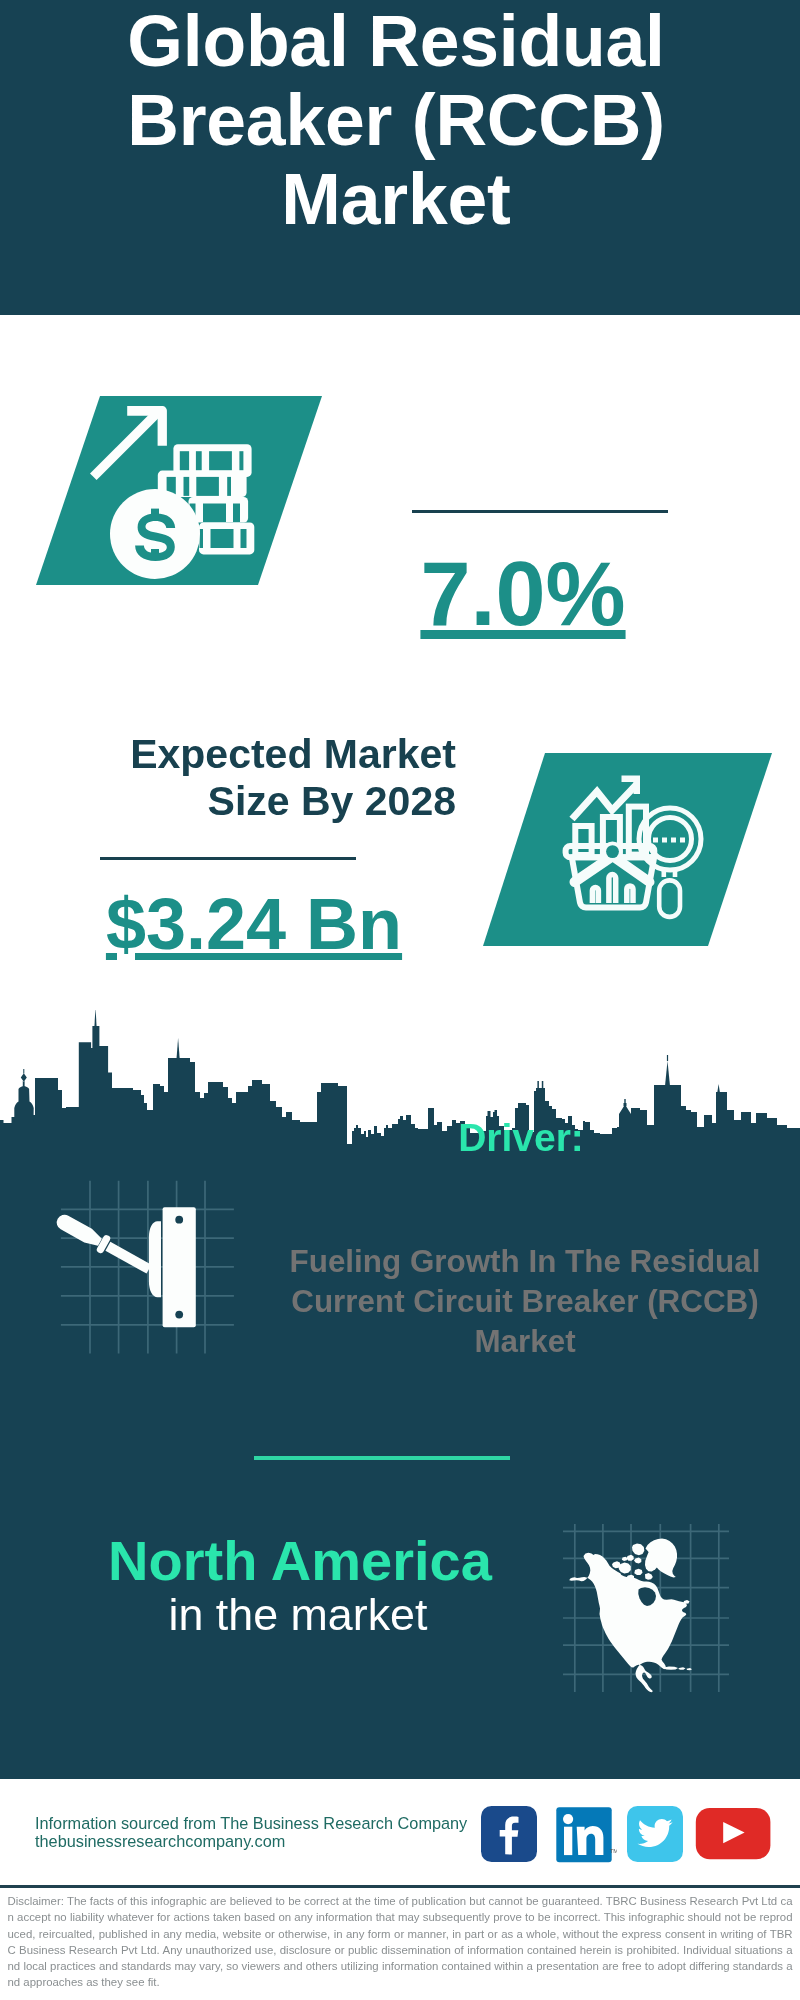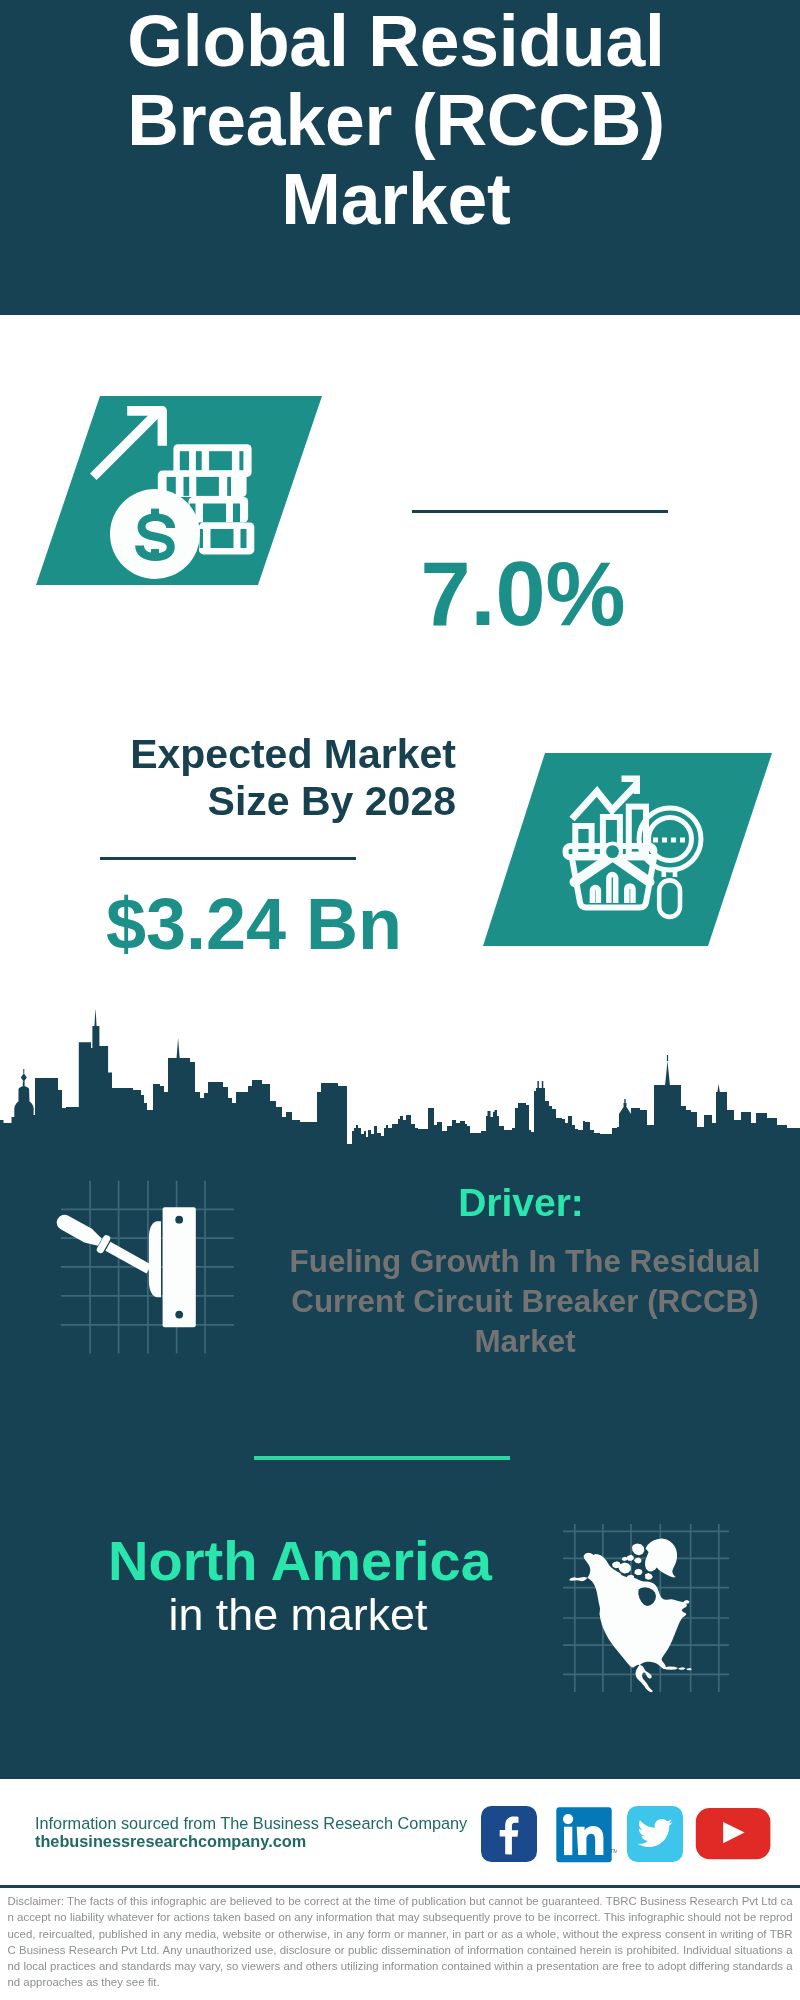--- a/index.html
+++ b/index.html
@@ -9,21 +9,21 @@
   
   .hdr{position:absolute;left:0;top:0;width:800px;height:315px;background:#174253;}
   .hdr-title{position:absolute;left:0;top:0;width:792px;color:#fff;font-size:71.5px;
              font-weight:bold;line-height:79px;text-align:center;padding-top:2px;
              letter-spacing:-0.2px;}
 
   
   .stat-title{position:absolute;font-size:41px;font-weight:bold;color:#18414F;
               line-height:47px;text-align:center;}
   .stat-rule{position:absolute;height:3px;background:#18414F;}
-  .stat-value{position:absolute;font-weight:bold;color:#1C8F88;text-align:center;}
+  .stat-value{position:absolute;font-weight:bold;color:#1C8F88;text-align:center;text-decoration:underline;}
 
   
   .dark{position:absolute;left:0;width:800px;background:#174253;}
   .skyline{position:absolute;left:0;width:800px;}
 
   .drv-label{position:absolute;color:#2AE5AC;font-size:34px;font-weight:bold;text-align:center;}
   .drv-text{position:absolute;color:#737373;font-size:30px;font-weight:bold;line-height:40px;text-align:center;}
   .divider{position:absolute;height:4px;background:#2FD6A4;}
 
   .reg-title{position:absolute;color:#2AE5AC;font-size:38px;font-weight:bold;text-align:center;}
@@ -194,37 +194,37 @@
     <rect x="162.6" y="1207.2" width="33.2" height="120.1" rx="2" fill="#FCFEFD"></rect>
     <circle cx="179.2" cy="1219.7" r="3.9" fill="#174253"></circle>
     <circle cx="179.2" cy="1314.6" r="3.9" fill="#174253"></circle>
     <g transform="rotate(29,64.5,1222.5)">
       <path d="M64.5,1222.5 m0,-7.8 h27 l13.5,3.8 v8 l-13.5,3.8 h-27 a7.8,7.8 0 0 1 0,-15.6 z" fill="#FCFEFD"></path>
       <rect x="105.5" y="1212.8" width="7.2" height="19.4" rx="3.2" fill="#FCFEFD"></rect>
       <path d="M114,1217.2 h47 l0,10.2 h-47 z" fill="#FCFEFD"></path>
     </g>
   </svg>
 
-  <div class="drv-label" style="left:321px;top:1183px;width:400px;line-height:40px;font-size:39px;">Driver:</div>
+  <div class="drv-label" style="left:321px;top:1118px;width:400px;line-height:40px;font-size:39px;">Driver:</div>
   <div class="drv-text" style="left:275px;top:1242px;width:500px;font-size:31.4px;line-height:40px;">
     <div>Fueling Growth In The Residual</div>
     <div>Current Circuit Breaker (RCCB)</div>
     <div>Market</div>
   </div>
 
   <div class="divider" style="left:254px;top:1456px;width:256px;"></div>
 
   <div class="reg-title" style="left:100px;top:1539px;width:400px;font-size:56px;line-height:44px;">North America</div>
   <div class="reg-text" style="left:98px;top:1589px;width:400px;font-size:44.8px;line-height:50px;">
     <div>in the market</div>
   </div>
 
   <div class="src-line" style="left:35px;top:1815px;width:450px;line-height:17.5px;font-size:16.3px;">
     <div>Information sourced from The Business Research Company</div>
-    <a style="color:inherit;text-decoration:none;display:block;font-weight:bold;">thebusinessresearchcompany.com</a>
+    <a style="color:inherit;text-decoration:none;display:block;">thebusinessresearchcompany.com</a>
   </div>
 
   <svg style="position:absolute;left:481px;top:1806px;" width="56" height="56" viewBox="0 0 56 56">
     <rect x="0" y="0" width="56" height="56" rx="10.5" fill="#1A4A8B"></rect>
     <path fill="#FFFFFF" d="M30.9,48.5 V30.8 h5.6 l0.8,-6.6 h-6.4 v-4.2 c0,-1.9 0.5,-3.2 3.2,-3.2 h3.4 v-5.9
           c-0.6,-0.1 -2.6,-0.3 -5,-0.3 c-4.9,0 -8.3,3 -8.3,8.5 v4.9 h-5.5 v6.6 h5.5 v17.7 z"></path>
     </svg>
   <svg style="position:absolute;left:555px;top:1806px;" width="62" height="58" viewBox="0 0 62 58">
     <rect x="1.3" y="1.2" width="55.4" height="55.1" rx="3" fill="#0579B8"></rect>
     <rect x="9" y="20.7" width="8.3" height="28.4" fill="#FFFFFF"></rect>

